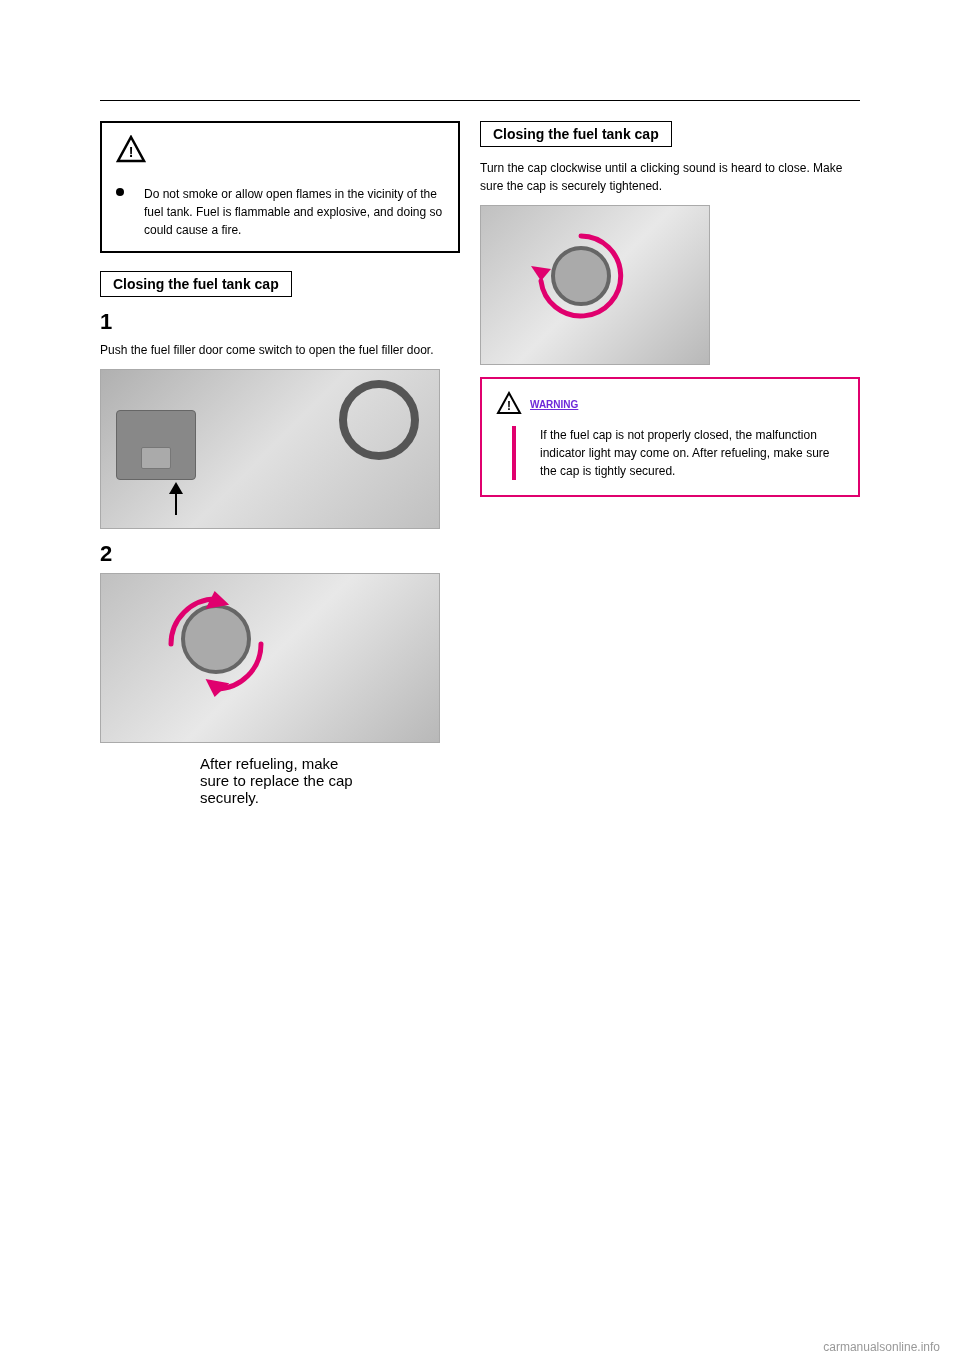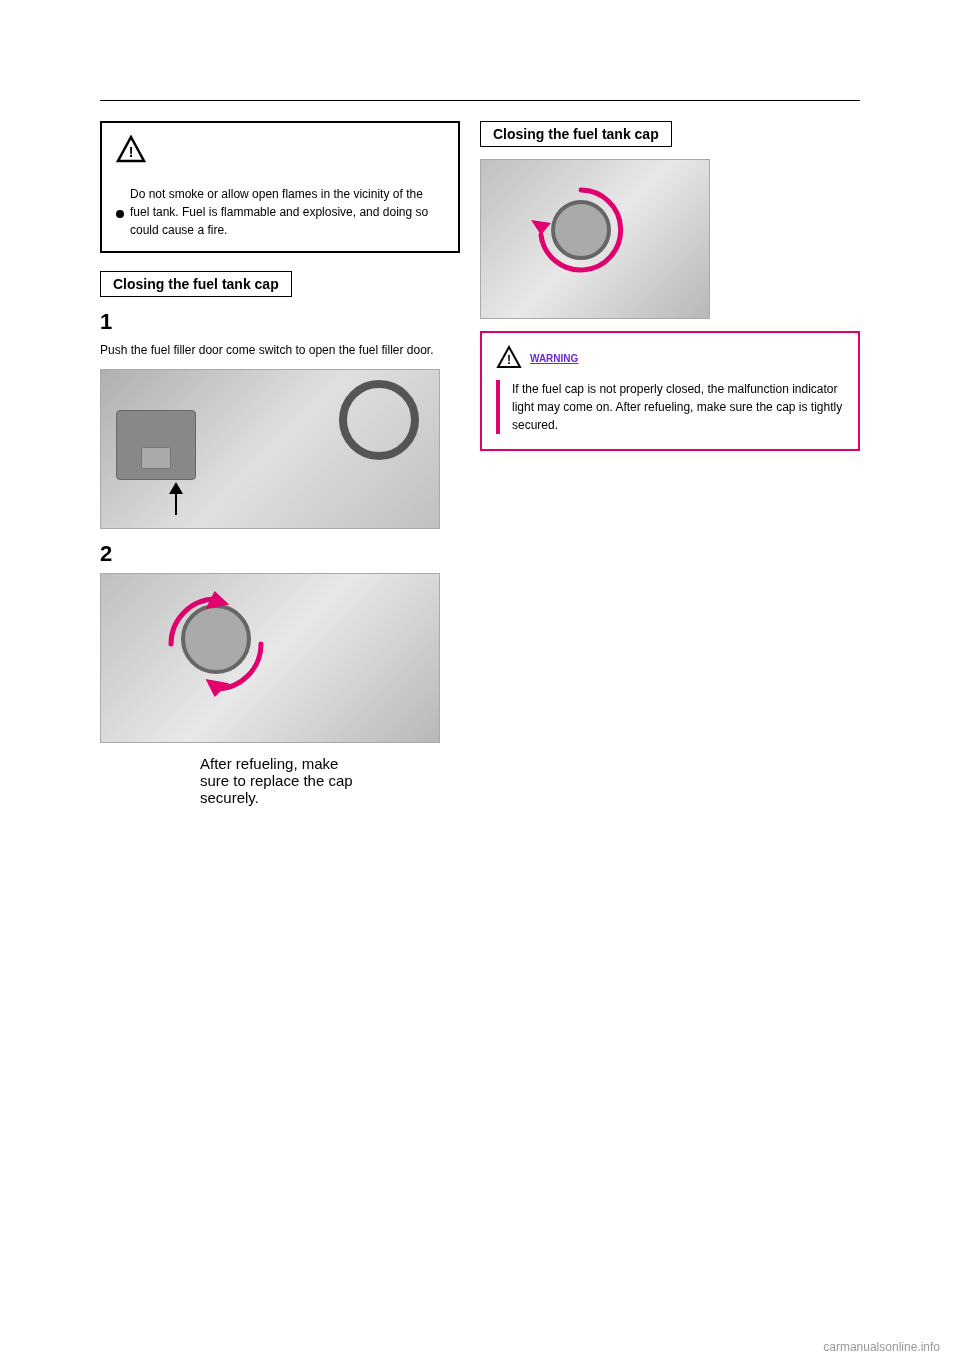--- a/index.html
+++ b/index.html
@@ -59,22 +59,22 @@
       margin-bottom: 8px;
     }
 
     .caution-text {
       font-size: 12px;
       line-height: 1.5;
     }
 
     .bullet-item {
       display: flex;
-      align-items: center;
-      gap: 6px;
+      align-items: flex-start;
+      gap: 20px;
       margin-top: 19px;
     }
 
     .bullet-dot {
       width: 8px;
       height: 8px;
       background: #000;
       border-radius: 50%;
       flex-shrink: 0;
       margin-top: 3px;
@@ -161,21 +161,22 @@
     .warning-bar {
       width: 4px;
       background: #e0006e;
       align-self: stretch;
       margin-right: 8px;
       flex-shrink: 0;
     }
 
     .warning-content {
       display: flex;
-      gap: 4px;
+      gap: 16px;
+      margin-left: 16px;
     }
 
     
     .bottom-note {
       font-size: 15px;
       margin-top: 4px;
       padding: 0 100px;
     }
 
     
@@ -325,20 +326,21 @@
       <div class="bottom-note">After refueling, make sure to replace the cap securely.</div>
 
     </div>
 
     <div class="col-right">
 
       
       <div class="section-heading">Closing the fuel tank cap</div>
 
       
+      <div class="step-text">Turn the cap clockwise until a clicking sound is heard to close. Make sure the cap is securely tightened.</div>
 
       
       <div class="img-placeholder img-placeholder-fuel-right">
         <div class="fuel-door-sim" style="width:100%;height:100%;position:relative;background:linear-gradient(135deg,#c0c0c0,#e8e8e8,#b8b8b8);">
 
           <div style="position:absolute; top:40px; left:70px; width:60px; height:60px; border:4px solid #666; border-radius:50%; background:#aaa;"></div>
 
           <svg style="position:absolute; top:25px; left:45px;" width="110" height="100" viewBox="0 0 110 100">
             <path d="M 55 5 A 40 40 0 1 1 15 50" fill="none" stroke="#e0006e" stroke-width="5" stroke-linecap="round"></path>
             <polygon points="15,50 5,35 25,38" fill="#e0006e"></polygon>

